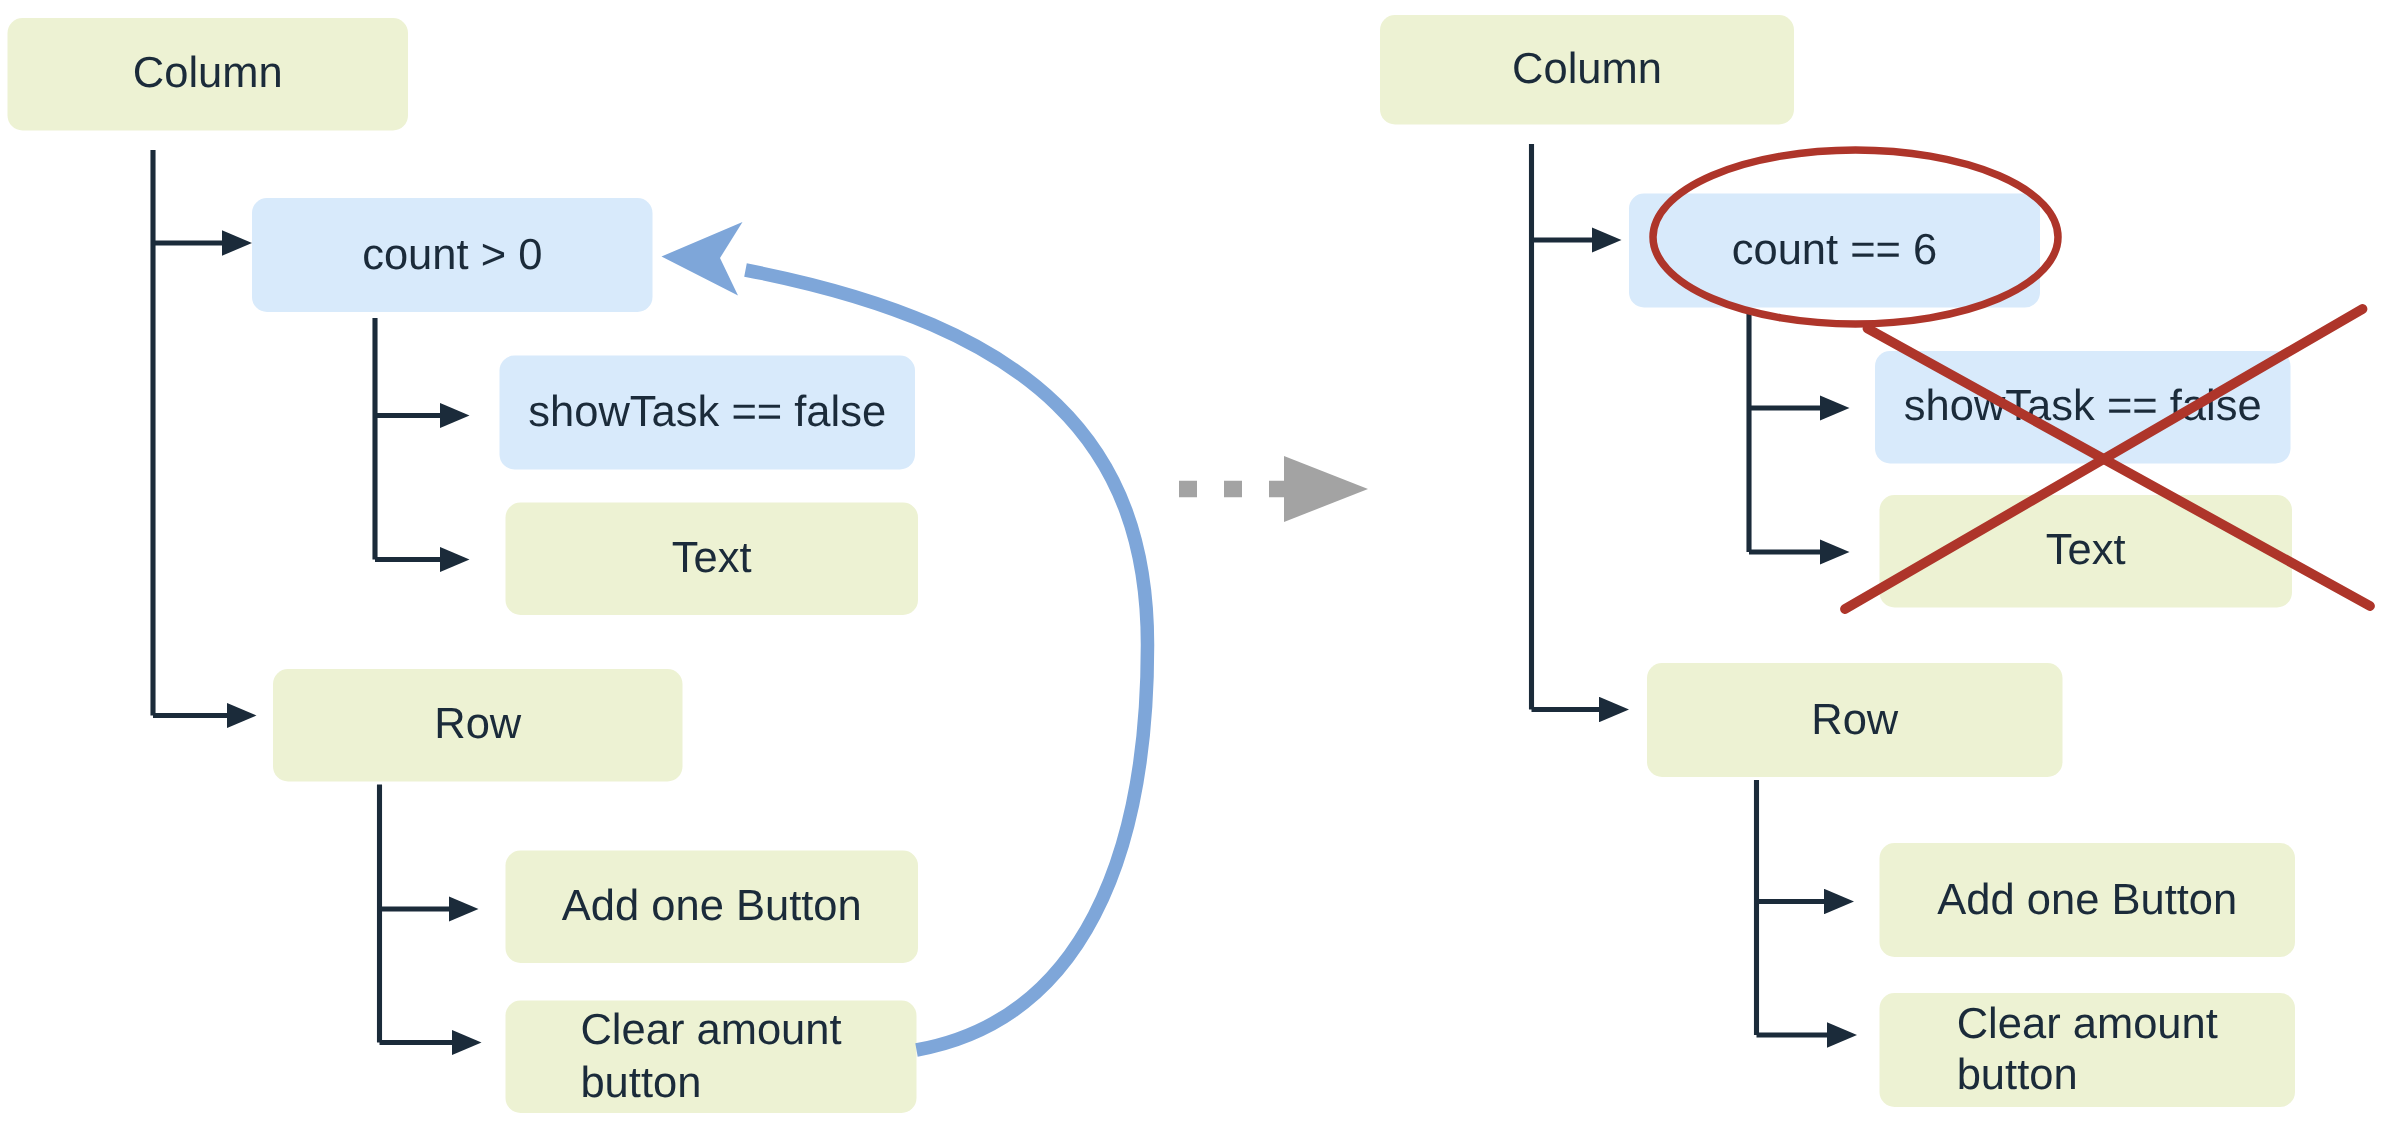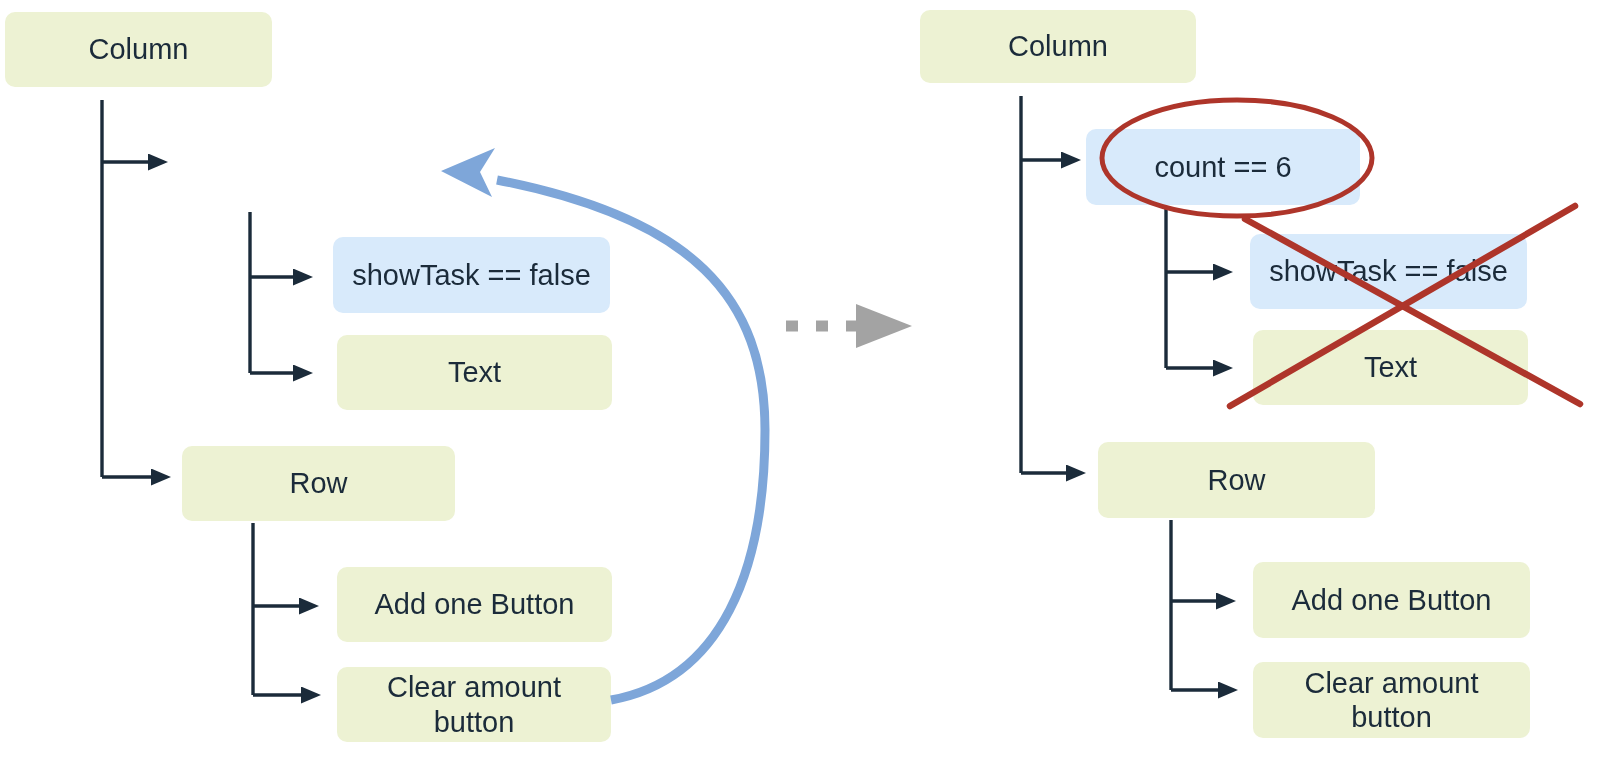--- a/index.html
+++ b/index.html
@@ -24,21 +24,21 @@
   }
   .layer.under { z-index: 1; }
   .layer.over { z-index: 3; }
 
   .node {
     position: absolute;
     z-index: 2;
     display: flex;
     align-items: center;
     justify-content: center;
-    text-align: center;
+    text-align: left;
     border-radius: 10px;
     font-size: 29px;
     line-height: 1.18;
     color: var(--text-dark, #1b2b3a);
     white-space: pre-line;
   }
   .node.green { background: var(--node-green, #edf2d3); }
   .node.blue  { background: var(--node-blue, #d8eafb); }
 
   .tree-line {
@@ -106,20 +106,21 @@
       <path class="tree-line" d="M1166,272 H1214" marker-end="url(#tri)"></path>
       <path class="tree-line" d="M1166,368 H1214" marker-end="url(#tri)"></path>
       <path class="tree-line" d="M1021,473 H1067" marker-end="url(#tri)"></path>
       <path class="tree-line" d="M1171,520 V690"></path>
       <path class="tree-line" d="M1171,601 H1217" marker-end="url(#tri)"></path>
       <path class="tree-line" d="M1171,690 H1219" marker-end="url(#tri)"></path>
     </g>
   </svg>
 
   <div class="node green" style="left:5px;   top:12px;  width:267px; height:75px">Column</div>
+  <div class="node blue" style="left:168px; top:132px; width:267px; height:76px">count &gt; 0</div>
   <div class="node blue" style="left:333px; top:237px; width:277px; height:76px">showTask == false</div>
   <div class="node green" style="left:337px; top:335px; width:275px; height:75px">Text</div>
   <div class="node green" style="left:182px; top:446px; width:273px; height:75px">Row</div>
   <div class="node green" style="left:337px; top:567px; width:275px; height:75px">Add one Button</div>
   <div class="node green" style="left:337px; top:667px; width:274px; height:75px">Clear amount
 button</div>
 
   <div class="node green" style="left:920px;  top:10px;  width:276px; height:73px">Column</div>
   <div class="node blue" style="left:1086px; top:129px; width:274px; height:76px">count == 6</div>
   <div class="node blue" style="left:1250px; top:234px; width:277px; height:75px">showTask == false</div>

